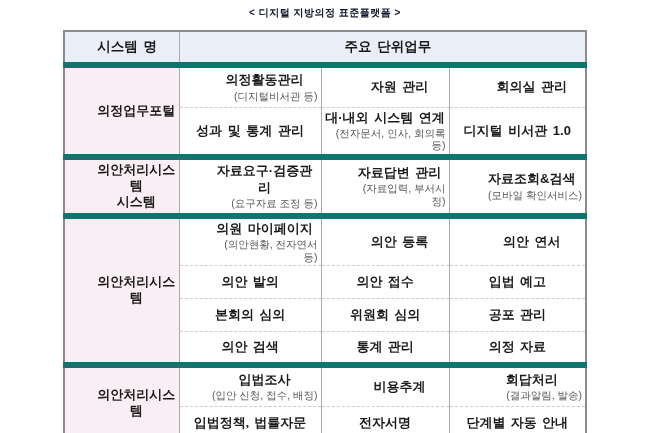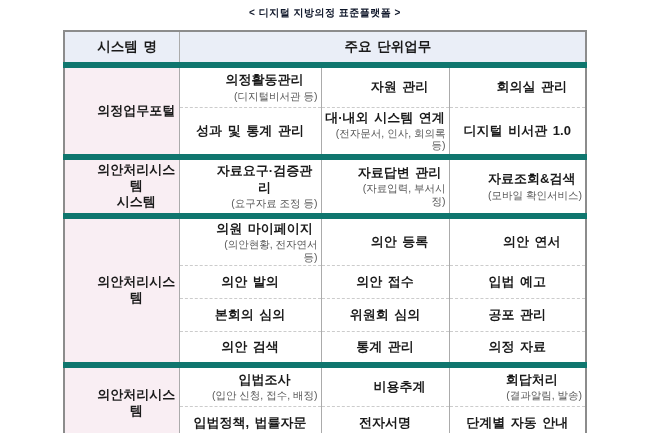--- a/index.html
+++ b/index.html
@@ -75,21 +75,21 @@
     font-weight: normal;
     color: #595959;
     line-height: 1.2;
     margin-top: 1px;
     text-align: right;
   }
 
   tr.h-double { height: 42px; }
   tr.h-double2 { height: 40px; }
   tr.h-double3 { height: 44px; }
-  tr.h-single { height: 33px; }
+  tr.h-single { height: 33px; font-family: Liberation Serif, serif; }
 </style>
 </head>
 <body>
 
 <div class="page">
 
   <div class="title">&lt; 디지털 지방의정 표준플랫폼 &gt;</div>
 
   <table class="platform-table">
     <colgroup>

